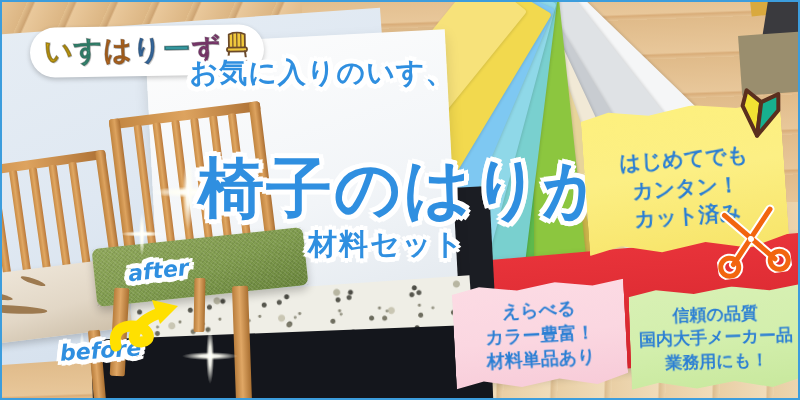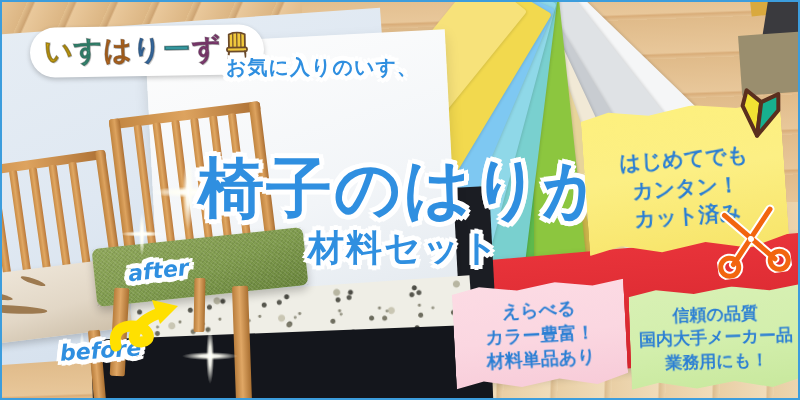--- a/index.html
+++ b/index.html
@@ -155,30 +155,30 @@
     text-shadow:
       0 0 0 #fff,
       -4px 0 0 #fff, 4px 0 0 #fff, 0 -4px 0 #fff, 0 4px 0 #fff,
       -3px -3px 0 #fff, 3px -3px 0 #fff, -3px 3px 0 #fff, 3px 3px 0 #fff,
       -5px 0 0 #fff, 5px 0 0 #fff, 0 -5px 0 #fff, 0 5px 0 #fff,
       -4px -4px 0 #fff, 4px -4px 0 #fff, -4px 4px 0 #fff, 4px 4px 0 #fff;
     font-weight:bold; white-space:nowrap;
   }
 
   #tagline{ position:absolute; left:0; width:640px; top:52px; text-align:center; }
-  #tagline .l1{ font-size:20px; letter-spacing:1px; }
+  #tagline .l1{ font-size:28px; letter-spacing:1px; }
   #tagline .l2{ font-size:24px; letter-spacing:1px; margin-top:6px; }
 
   #headline{
     position:absolute; left:196px; top:154px;
     font-size:66px; line-height:1; letter-spacing:2px;
   }
   #subhead{
     position:absolute; left:306px; top:228px;
-    font-size:36px; line-height:1; letter-spacing:2px;
+    font-size:29px; line-height:1; letter-spacing:2px;
   }
 
   .ba-label{ position:absolute; font-size:22px; font-style:italic; }
   #label-before{ left:58px; top:336px; transform:rotate(-4deg); }
   #label-after{ left:126px; top:256px; transform:rotate(-6deg); }
 
   
   #arrow{ position:absolute; left:106px; top:292px; width:86px; height:62px; }
 
   

